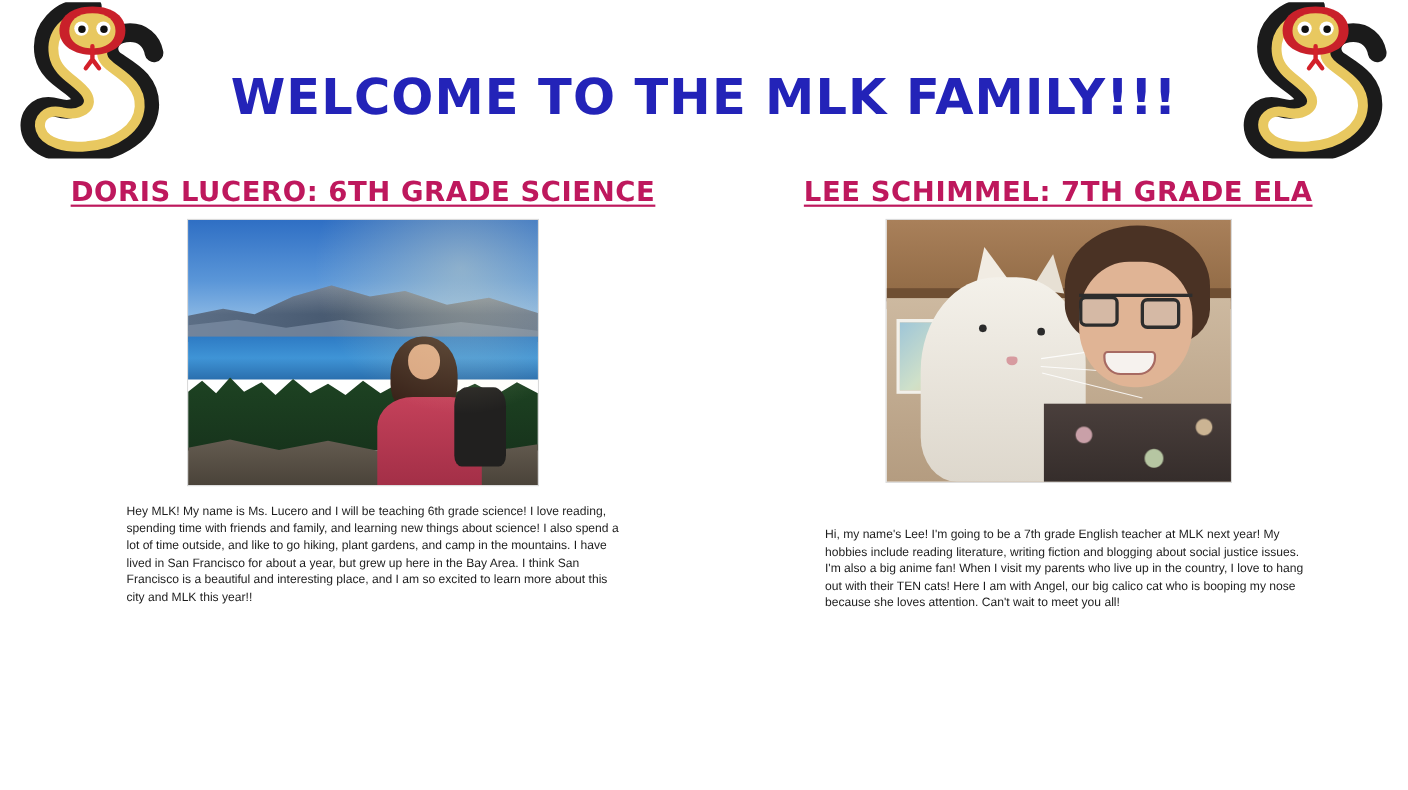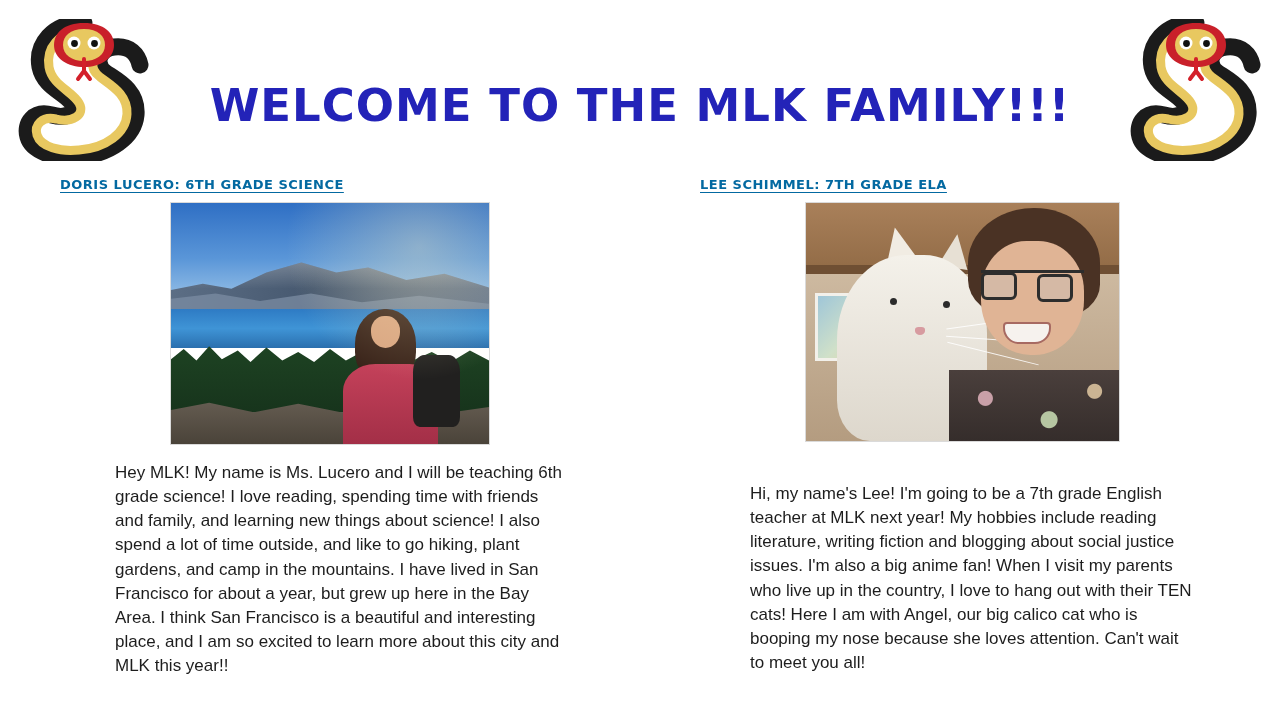--- a/index.html
+++ b/index.html
@@ -14,21 +14,20 @@
     overflow: hidden;
     font-family: "Liberation Sans", sans-serif;
     color: #202124;
   }
 
   
   .header {
     position: relative;
     height: 148px;
     width: 100%;
-    margin-top: 17px;
   }
   .page-title {
     position: absolute;
     left: 0;
     right: 0;
     top: 62px;
     text-align: center;
     font-family: "DejaVu Sans", sans-serif;
     font-weight: bold;
     font-size: 45px;
@@ -58,25 +57,26 @@
   }
   .col {
     width: 50%;
     box-sizing: border-box;
     padding: 0 40px;
   }
   .col-left  { padding-left: 60px; padding-right: 40px; }
   .col-right { padding-left: 60px; padding-right: 56px; }
 
   .teacher-heading {
+    text-align: center;
     font-family: "DejaVu Sans", sans-serif;
     font-weight: bold;
-    font-size: 13px;
+    font-size: 25px;
     letter-spacing: 0.5px;
-    color: #0369a1;
+    color: #be185d;
     text-transform: uppercase;
     text-decoration: underline;
     text-underline-offset: 3px;
     margin: 12px 0 10px 0;
     white-space: nowrap;
   }
 
   .photo-wrap {
     display: flex;
     justify-content: center;
@@ -229,21 +229,21 @@
     position: absolute; left: 46%; bottom: 0; width: 58%; height: 30%;
     background:
       radial-gradient(circle at 20% 40%, #c9a0a8 0 7px, transparent 8px),
       radial-gradient(circle at 55% 70%, #b6c6a2 0 8px, transparent 9px),
       radial-gradient(circle at 80% 30%, #cbb493 0 7px, transparent 8px),
       linear-gradient(to bottom, #4a3f3c 0%, #352d2b 100%);
   }
 
   .bio {
     margin-top: 16px;
-    font-size: 17px;
+    font-size: 11px;
     line-height: 1.42;
     color: #1d1d1d;
     text-align: left;
   }
   .bio-left { padding-left: 55px; padding-right: 35px; }
   .bio-right { padding-left: 50px; padding-right: 30px; margin-top: 40px; }
 </style>
 </head>
 <body>
 

